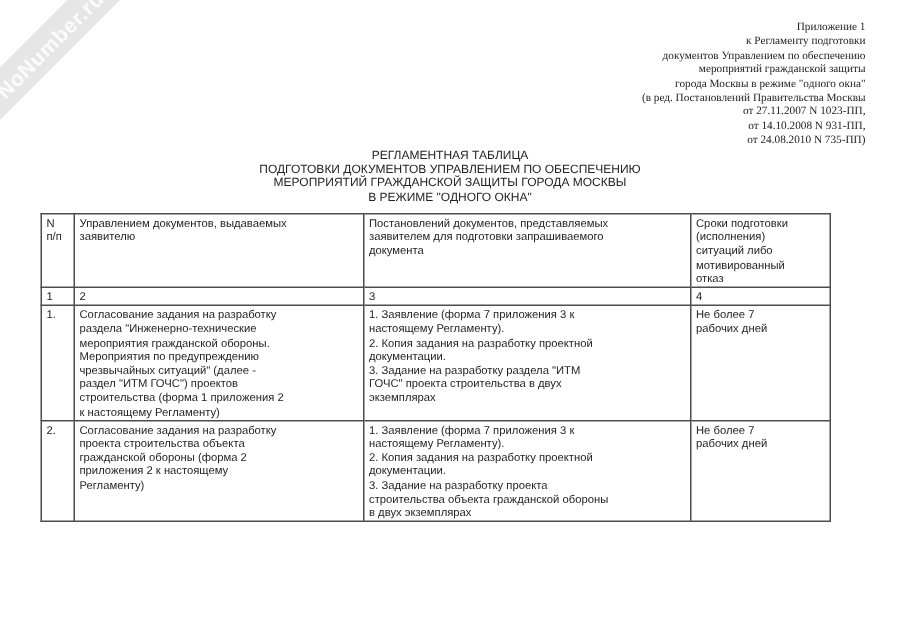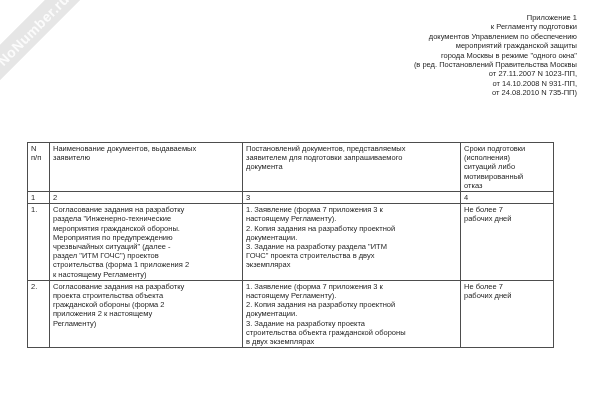--- a/index.html
+++ b/index.html
@@ -24,20 +24,21 @@
     letter-spacing:0.5px;
     user-select:none;
   }
   .header-note {
     position:absolute;
     top:13px; right:23px;
     text-align:right;
     font-size:7.5px;
     line-height:9.4px;
     white-space:pre-line;
+    font-family:Liberation Serif, serif;
   }
   .doc-title {
     position:absolute;
     top:99px; left:0;
     width:100%;
     text-align:center;
     font-size:8px;
     line-height:9.2px;
     white-space:pre-line;
   }
@@ -74,33 +75,37 @@
   <div class="header-note">Приложение 1
 к Регламенту подготовки
 документов Управлением по обеспечению
 мероприятий гражданской защиты
 города Москвы в режиме "одного окна"
 (в ред. Постановлений Правительства Москвы
 от 27.11.2007 N 1023-ПП,
 от 14.10.2008 N 931-ПП,
 от 24.08.2010 N 735-ПП)</div>
 
+  <div class="doc-title">РЕГЛАМЕНТНАЯ ТАБЛИЦА
+ПОДГОТОВКИ ДОКУМЕНТОВ УПРАВЛЕНИЕМ ПО ОБЕСПЕЧЕНИЮ
+МЕРОПРИЯТИЙ ГРАЖДАНСКОЙ ЗАЩИТЫ ГОРОДА МОСКВЫ
+В РЕЖИМЕ "ОДНОГО ОКНА"</div>
 
   <table class="reg-table">
     <colgroup>
       <col style="width:22px">
       <col style="width:193px">
       <col style="width:218px">
       <col style="width:93px">
     </colgroup>
     <tbody>
       <tr class="hdr-row">
         <th>N
 п/п</th>
-        <th>Наименование документов, выдаваемых
+        <th>Управлением документов, выдаваемых
 заявителю</th>
         <th>Постановлений документов, представляемых
 заявителем для подготовки запрашиваемого
 документа</th>
         <th>Сроки подготовки
 (исполнения)
 ситуаций либо
 мотивированный
 отказ</th>
       </tr>

